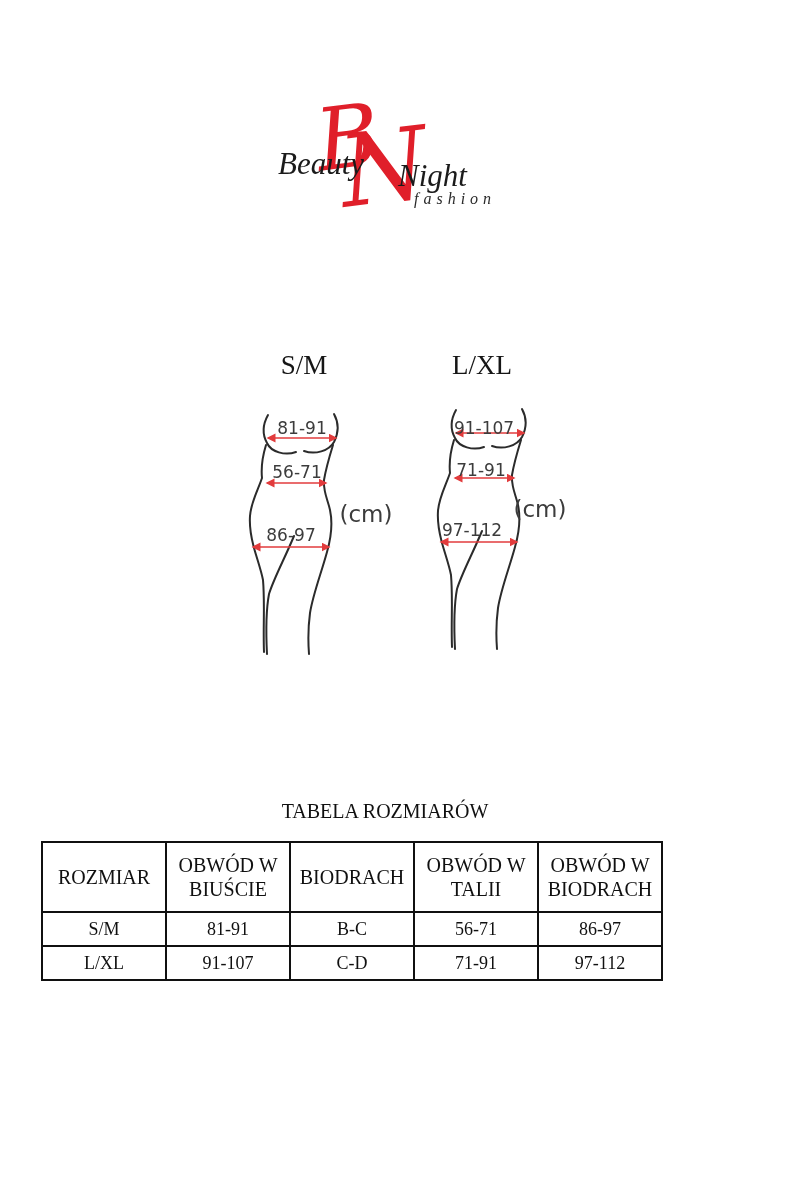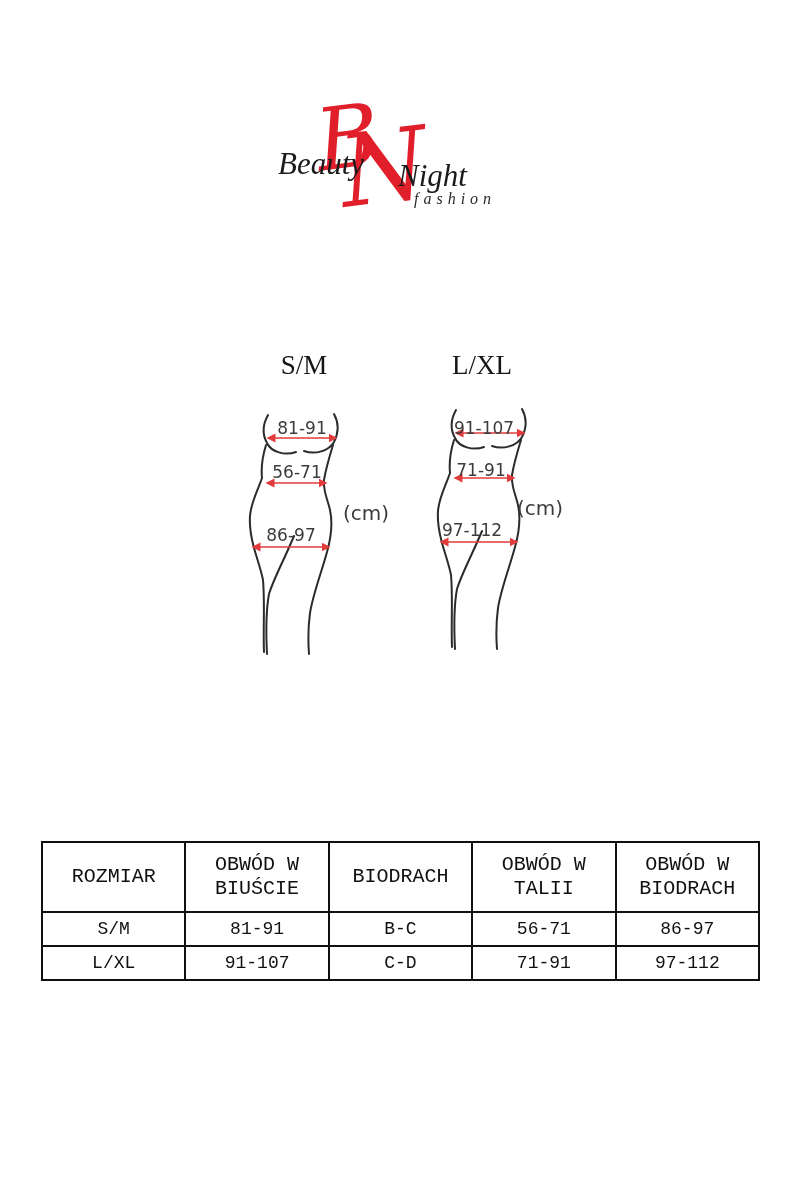--- a/index.html
+++ b/index.html
@@ -48,39 +48,39 @@
   .fig-lxl .fig-label{left:-10px;}
   svg.silhouette{position:absolute;left:0;}
   .fig-sm svg.silhouette{top:48px;}
   .fig-lxl svg.silhouette{top:43px;}
   .meas{
     position:absolute;width:80px;text-align:center;
     font-family:"DejaVu Sans", sans-serif;
     font-size:17px;color:#3c3c3c;line-height:1;
     white-space:nowrap;
   }
-  .m-unit{font-size:20px;width:60px;}
+  .m-unit{font-size:23px;width:60px;}
   .fig-sm .m-bust{left:24px;top:70px;}
   .fig-sm .m-waist{left:19px;top:114px;}
   .fig-sm .m-hip{left:13px;top:177px;}
   .fig-sm .m-unit{left:98px;top:153px;}
   .fig-lxl .m-bust{left:18px;top:70px;}
   .fig-lxl .m-waist{left:15px;top:112px;}
   .fig-lxl .m-hip{left:6px;top:172px;}
   .fig-lxl .m-unit{left:84px;top:148px;}
   
   .table-title{
     position:absolute;left:41px;top:800px;width:688px;
     text-align:center;font-size:20px;color:#101010;
     font-family:"Liberation Serif", serif;
   }
   table.size-table{
-    position:absolute;left:41px;top:841px;width:719px;
+    position:absolute;left:41px;top:841px;width:622px;
     border-collapse:collapse;table-layout:fixed;
-    font-family:Liberation Mono, monospace;
+    font-family:Liberation Serif, serif;
   }
   .size-table th,.size-table td{
     border:2px solid #101010;text-align:center;vertical-align:middle;
     padding:0 4px;color:#101010;
   }
   .size-table th{font-weight:normal;font-size:20px;height:68px;line-height:1.2;}
   .size-table td{font-size:18px;height:32px;}
 </style>
 </head>
 <body>
@@ -142,20 +142,21 @@
         <line x1="29" y1="85" x2="88" y2="85" marker-start="url(#arr2)" marker-end="url(#arr2)"></line>
         <line x1="15" y1="149" x2="91" y2="149" marker-start="url(#arr2)" marker-end="url(#arr2)"></line>
       </g>
     </svg>
     <span class="meas m-bust">91-107</span>
     <span class="meas m-waist">71-91</span>
     <span class="meas m-hip">97-112</span>
     <span class="meas m-unit">(cm)</span>
   </div>
 
+  <div class="table-title">TABELA ROZMIARÓW</div>
 
   <table class="size-table">
     <thead>
       <tr>
         <th>ROZMIAR</th>
         <th>OBWÓD W BIUŚCIE</th>
         <th>BIODRACH</th>
         <th>OBWÓD W TALII</th>
         <th>OBWÓD W BIODRACH</th>
       </tr>

